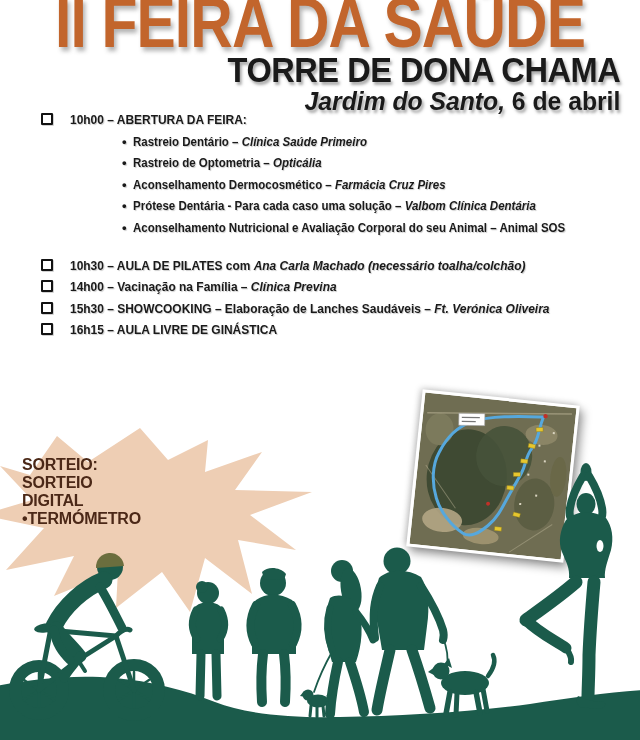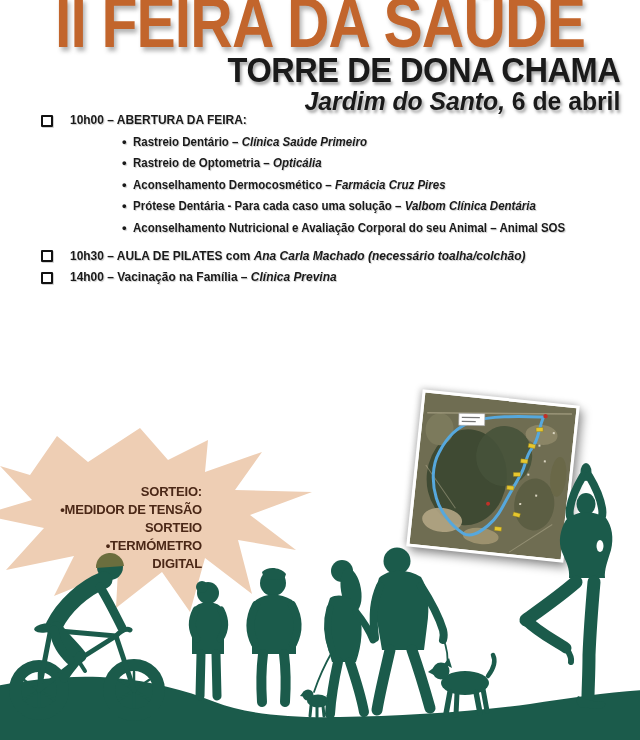--- a/index.html
+++ b/index.html
@@ -27,35 +27,35 @@
     transform:scaleX(.93);transform-origin:100% 50%;white-space:nowrap;
     text-shadow:2px 3px 3px rgba(90,90,90,.5)}
   .dateline{position:absolute;top:88px;right:20px;font-size:26px;line-height:27px;
     font-weight:bold;color:var(--text-black);transform:scaleX(.95);transform-origin:100% 50%;
     white-space:nowrap;text-shadow:2px 3px 3px rgba(90,90,90,.5)}
   .dateline .venue{font-style:italic}
 
   
   .schedule{position:absolute;left:41px;top:112px;z-index:3;color:var(--text-black);
     font-weight:bold;white-space:nowrap}
-  .item,.sub{display:flex;align-items:center;line-height:16px;margin-bottom:5.5px;
+  .item,.sub{display:flex;align-items:flex-start;line-height:16px;margin-bottom:5.5px;
     text-shadow:1px 1px 1px rgba(0,0,0,.2)}
   .item{font-size:13px}
   .sub{font-size:12.5px;margin-left:81px}
-  .after-subs{margin-top:12px}
+  .after-subs{margin-top:22px}
   .cb{flex:0 0 auto;width:12px;height:12px;border:2px solid #121212;border-radius:1px;
     margin:1px 17px 0 0;box-shadow:1px 1px 0 rgba(0,0,0,.18);background:#fff}
   .blt{flex:0 0 auto;width:11px;font-size:13px}
   .txt{display:inline-block;transform:scaleX(.92);transform-origin:0 50%}
   .txt em{font-style:italic}
 
   
   .burst{position:absolute;left:0;top:420px;z-index:1}
-  .raffle{position:absolute;left:22px;top:483px;width:180px;z-index:2;text-align:right;
-    font-size:13px;line-height:18px;font-weight:bold;color:var(--raffle-text-brown);
+  .raffle{position:absolute;left:22px;top:456px;width:180px;z-index:2;text-align:left;
+    font-size:16px;line-height:18px;font-weight:bold;color:var(--raffle-text-brown);
     letter-spacing:-.2px}
 
   
   .map{position:absolute;left:414px;top:397px;z-index:2;background:#fff;padding:3px;
     transform:rotate(6deg);transform-origin:50% 50%;
     box-shadow:4px 5px 10px rgba(0,0,0,.4),-2px -1px 6px rgba(0,0,0,.2);line-height:0}
 
   
   .scene{position:absolute;left:0;top:440px;z-index:4}
   .sil{fill:var(--silhouette-green)}
@@ -67,24 +67,23 @@
 <div class="poster">
 
   <svg class="burst" width="330" height="200" viewBox="0 0 330 200">
     <polygon fill="var(--starburst-peach)" points="57,16 88,42 140,8 168,40 208,20 205,52 262,32 235,70 312,72 250,95
               296,130 238,120 252,174 205,138 190,192 162,152 116,188 118,150
               54,176 74,136 6,150 44,108 -18,95 32,80 0,46 30,55"></polygon>
   </svg>
 
   <div class="raffle">
     <div>SORTEIO:</div>
-    <div>•MEDIDOR DE TENSÃO</div>
     <div>SORTEIO</div>
+    <div>DIGITAL</div>
     <div>•TERMÓMETRO</div>
-    <div>DIGITAL</div>
   </div>
 
   <h1 class="title">II FEIRA DA SAÚDE</h1>
   <div class="location">TORRE DE DONA CHAMA</div>
   <div class="dateline"><span class="venue">Jardim do Santo,</span><span> 6 de abril</span></div>
 
   <div class="schedule">
       <div class="item">
         <span class="cb"></span>
         <span class="txt"><span>10h00</span><span> – ABERTURA DA FEIRA:</span><em></em></span>
@@ -109,20 +108,28 @@
         <span class="blt">•</span>
         <span class="txt"><span>Aconselhamento Nutricional e Avaliação Corporal  do seu Animal – Animal SOS</span><em></em></span>
       </div>
       <div class="item after-subs">
         <span class="cb"></span>
         <span class="txt"><span>10h30</span><span> – AULA DE PILATES com </span><em>Ana Carla Machado (necessário toalha/colchão)</em></span>
       </div>
       <div class="item">
         <span class="cb"></span>
         <span class="txt"><span>14h00</span><span> – Vacinação na Família – </span><em>Clínica Previna</em></span>
+      </div>
+      <div class="item">
+        <span class="cb"></span>
+        <span class="txt"><span>15h30</span><span> – SHOWCOOKING – Elaboração de Lanches Saudáveis – </span><em>Ft. Verónica Oliveira</em></span>
+      </div>
+      <div class="item">
+        <span class="cb"></span>
+        <span class="txt"><span>16h15</span><span> – AULA LIVRE DE GINÁSTICA</span><em></em></span>
       </div>
     </div>
 
   <div class="map">
     <svg width="152" height="152" viewBox="0 0 152 152">
       <rect width="152" height="152" fill="#6f6d52"></rect>
       <g>
         <ellipse cx="50" cy="80" rx="40" ry="48" fill="#3f4a33"></ellipse>
         <ellipse cx="85" cy="55" rx="28" ry="30" fill="#46523a" opacity=".9"></ellipse>
         <ellipse cx="120" cy="100" rx="20" ry="26" fill="#5a5c41" opacity=".9"></ellipse>

